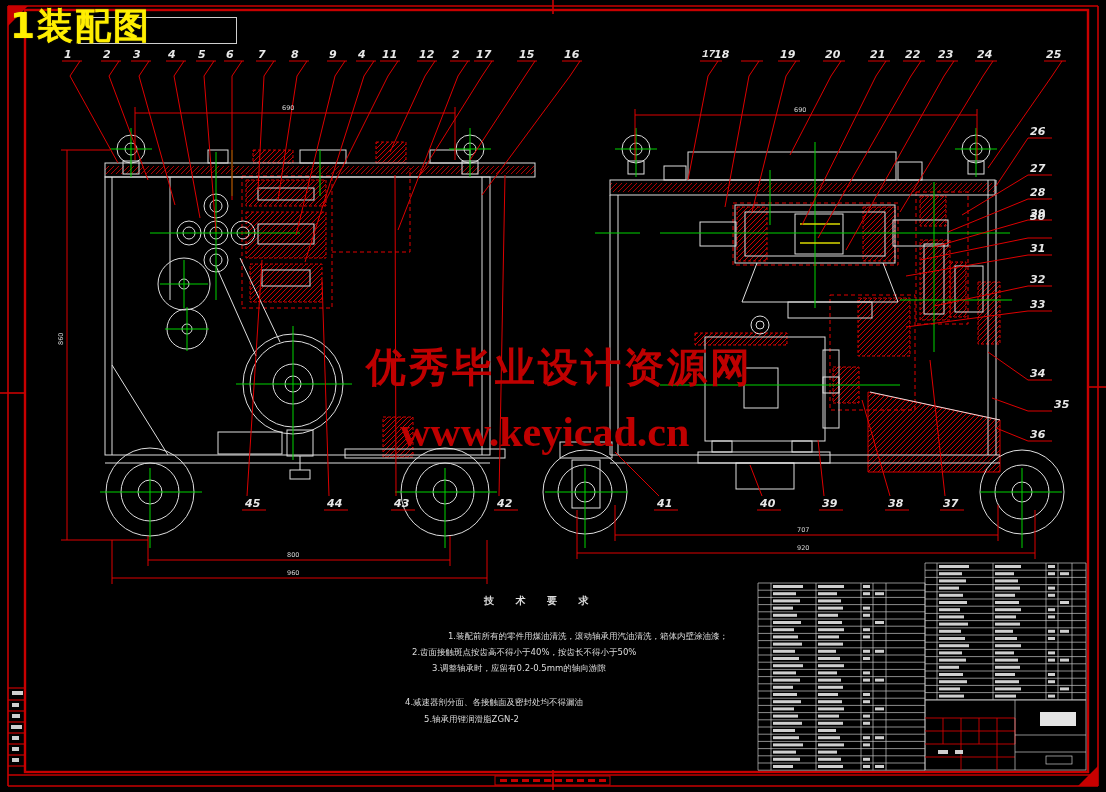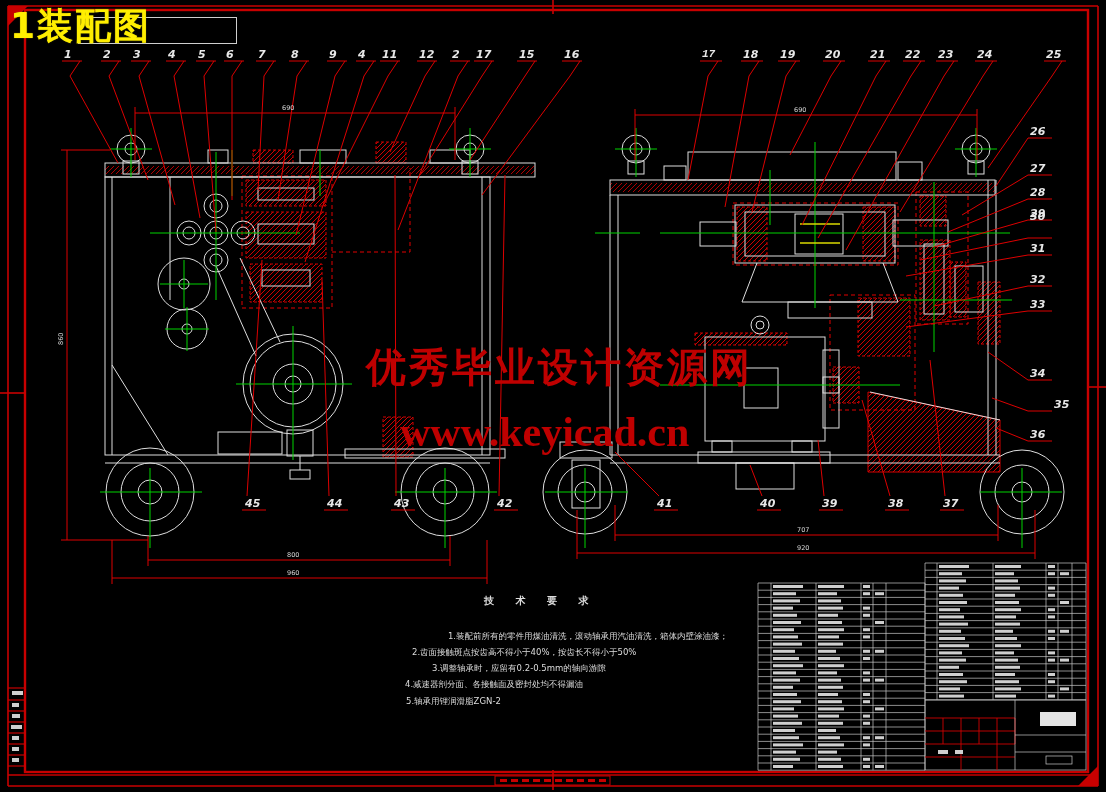--- a/index.html
+++ b/index.html
@@ -579,21 +579,21 @@
       <div class="callout" style="left: 291px; top: 48px;">8</div>
       <div class="callout" style="left: 329px; top: 48px;">9</div>
       <div class="callout" style="left: 358px; top: 48px;">4</div>
       <div class="callout" style="left: 382px; top: 48px;">11</div>
       <div class="callout" style="left: 419px; top: 48px;">12</div>
       <div class="callout" style="left: 452px; top: 48px;">2</div>
       <div class="callout" style="left: 476px; top: 48px;">17</div>
       <div class="callout" style="left: 519px; top: 48px;">15</div>
       <div class="callout" style="left: 564px; top: 48px;">16</div>
       <div class="callout" style="left: 702px; top: 48px; font-family: Liberation Mono, monospace;">17</div>
-      <div class="callout" style="left: 743px; top: 48px;">18</div>
+      <div class="callout" style="left: 714px; top: 48px;">18</div>
       <div class="callout" style="left: 780px; top: 48px;">19</div>
       <div class="callout" style="left: 825px; top: 48px;">20</div>
       <div class="callout" style="left: 870px; top: 48px; text-align: right;">21</div>
       <div class="callout" style="left: 905px; top: 48px;">22</div>
       <div class="callout" style="left: 938px; top: 48px;">23</div>
       <div class="callout" style="left: 977px; top: 48px;">24</div>
       <div class="callout" style="left: 1046px; top: 48px;">25</div>
       <div class="callout" style="left: 1030px; top: 125px;">26</div>
       <div class="callout" style="left: 1030px; top: 162px;">27</div>
       <div class="callout" style="left: 1030px; top: 186px;">28</div>
@@ -618,22 +618,22 @@
 
   <div class="wm1">优秀毕业设计资源网</div>
   <div class="wm2">www.keyicad.cn</div>
 
   <div class="techreq">
     <div class="tr-title">技 术 要 求</div>
     <div id="trLines">
         <div class="tr-line" style="margin-left: 10px; text-align: right;">1.装配前所有的零件用煤油清洗，滚动轴承用汽油清洗，箱体内壁涂油漆；</div>
         <div class="tr-line" style="margin-left: 14px;">2.齿面接触斑点按齿高不得小于40%，按齿长不得小于50%</div>
         <div class="tr-line" style="margin-left: 34px;">3.调整轴承时，应留有0.2-0.5mm的轴向游隙</div>
-        <div class="tr-line" style="margin-left: 7px;">4.减速器剖分面、各接触面及密封处均不得漏油</div>
-        <div class="tr-line" style="margin-left: 8px;">5.轴承用锂润滑脂ZGN-2</div>
+        <div class="tr-line" style="margin-left: 7px; margin-top: 18px;">4.减速器剖分面、各接触面及密封处均不得漏油</div>
+        <div class="tr-line" style="margin-left: 26px;">5.轴承用锂润滑脂ZGN-2</div>
       </div>
   </div>
 
   <div id="dimLayer">
       <div class="dim" style="left: 282px; top: 104px;">690</div>
       <div class="dim" style="left: 287px; top: 551px;">800</div>
       <div class="dim" style="left: 287px; top: 569px;">960</div>
       <div class="dim rot" style="left: 57px; top: 345px;">860</div>
       <div class="dim" style="left: 794px; top: 106px;">690</div>
       <div class="dim" style="left: 797px; top: 526px;">707</div>

